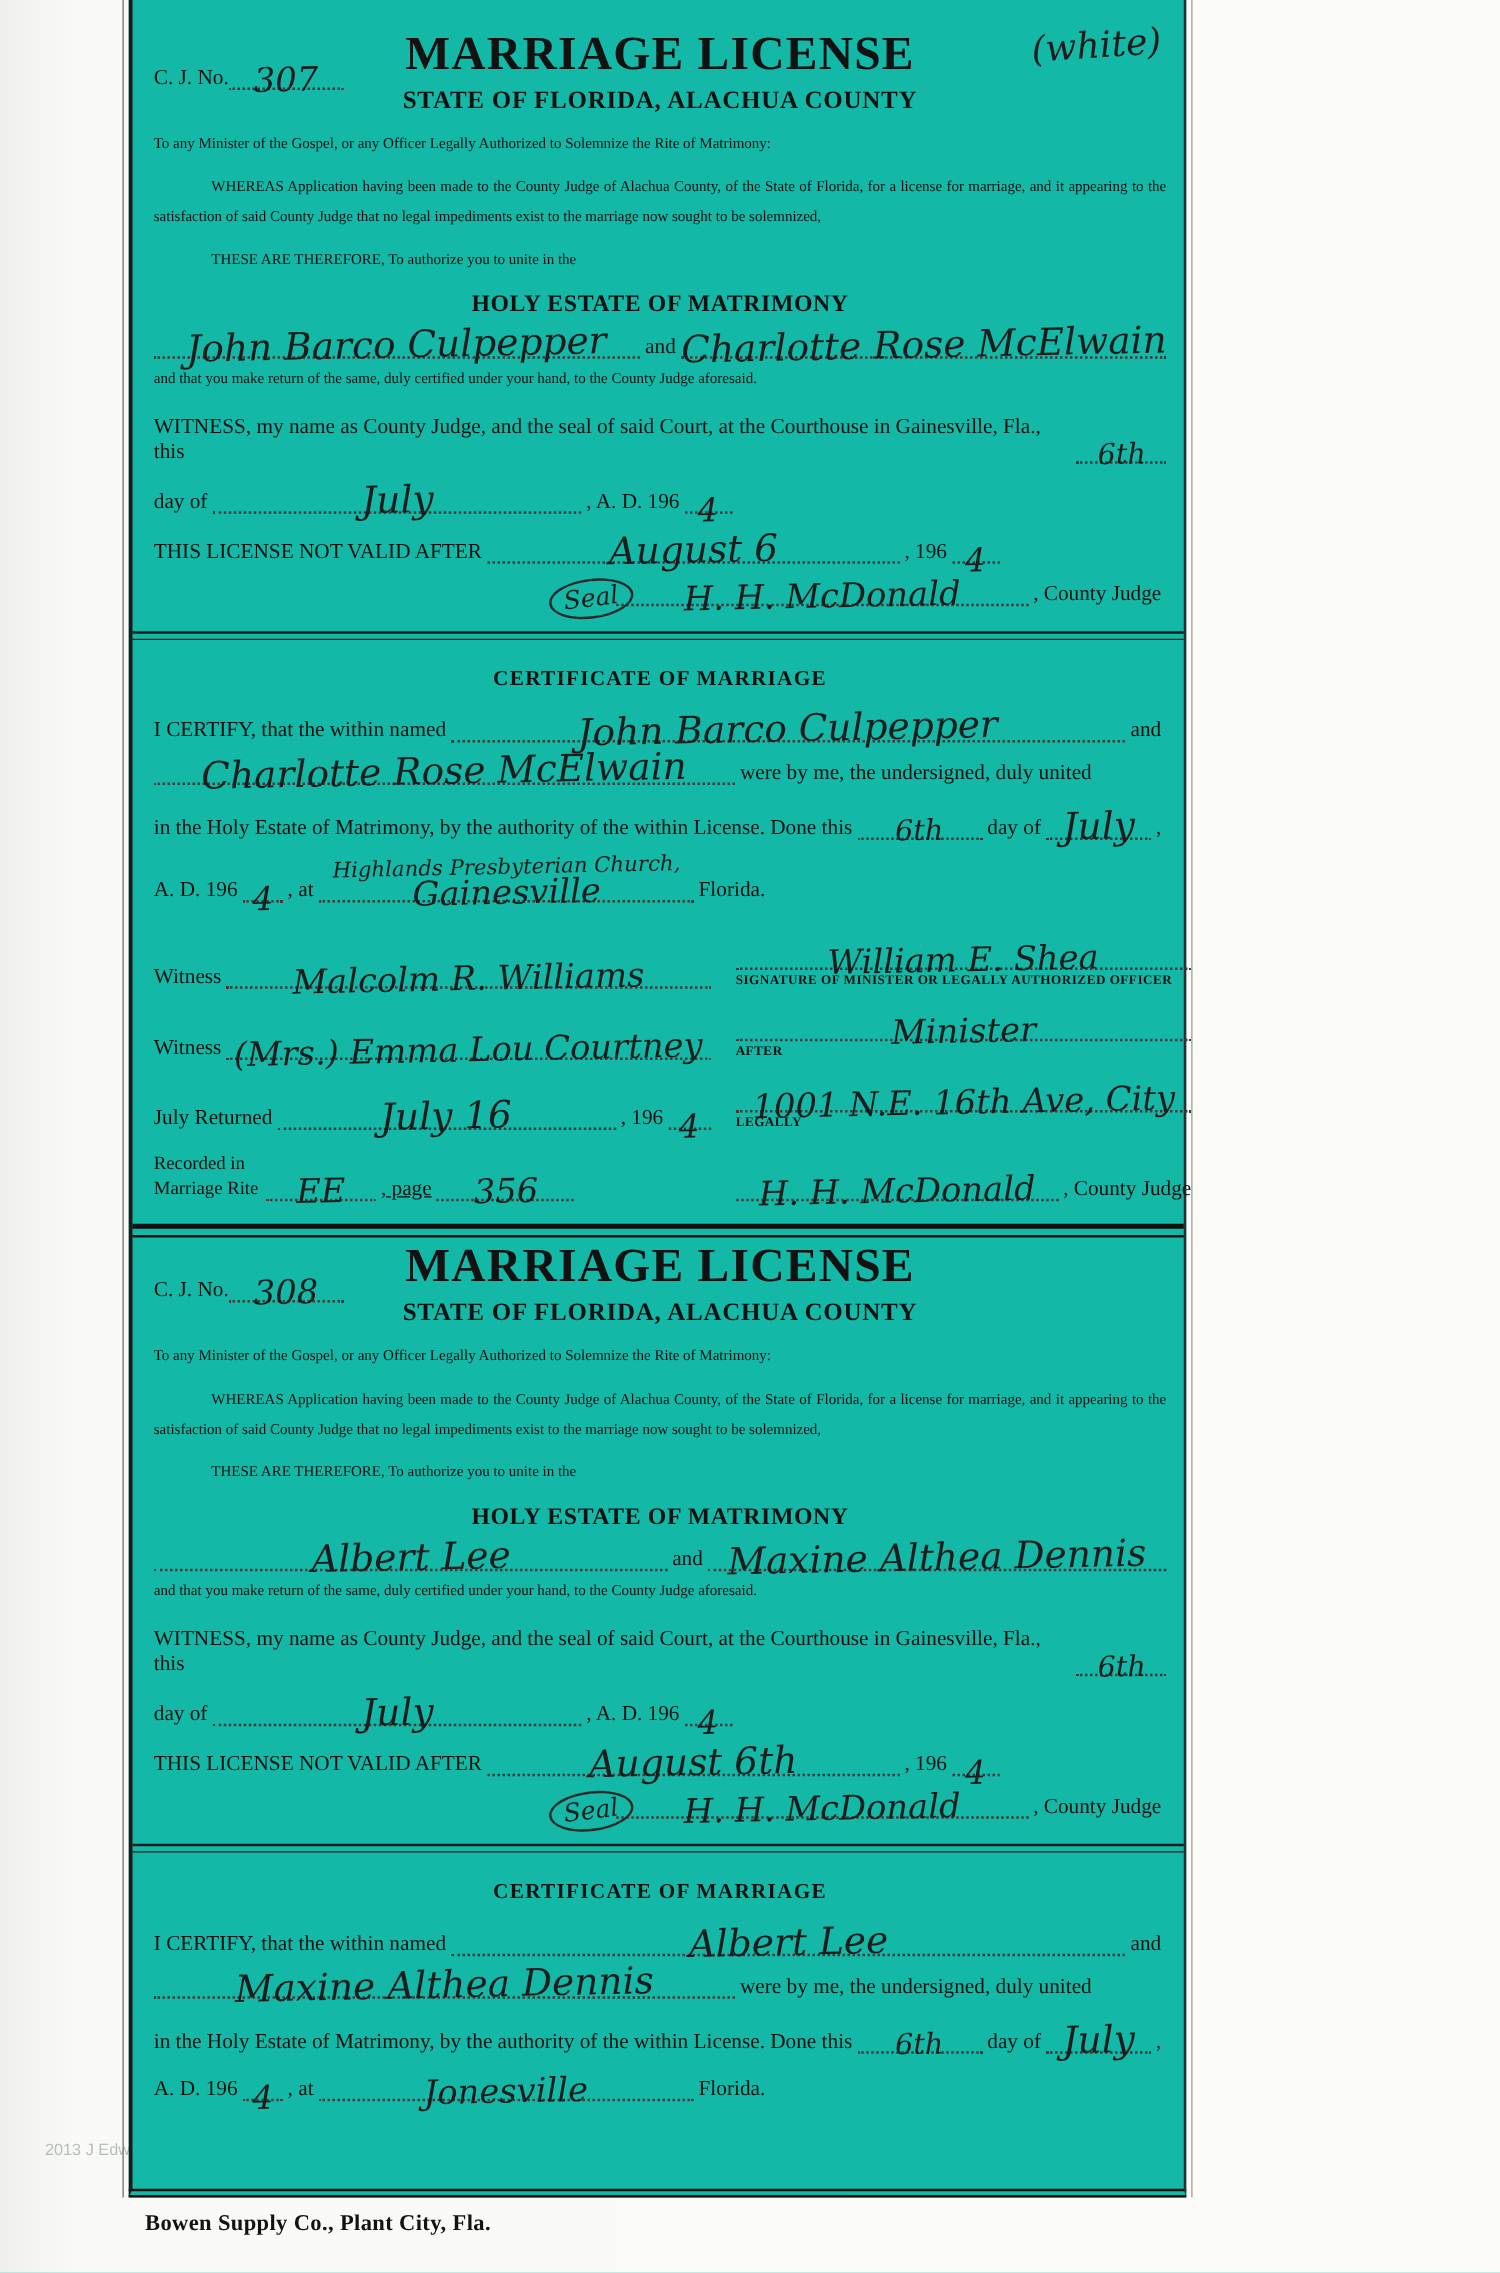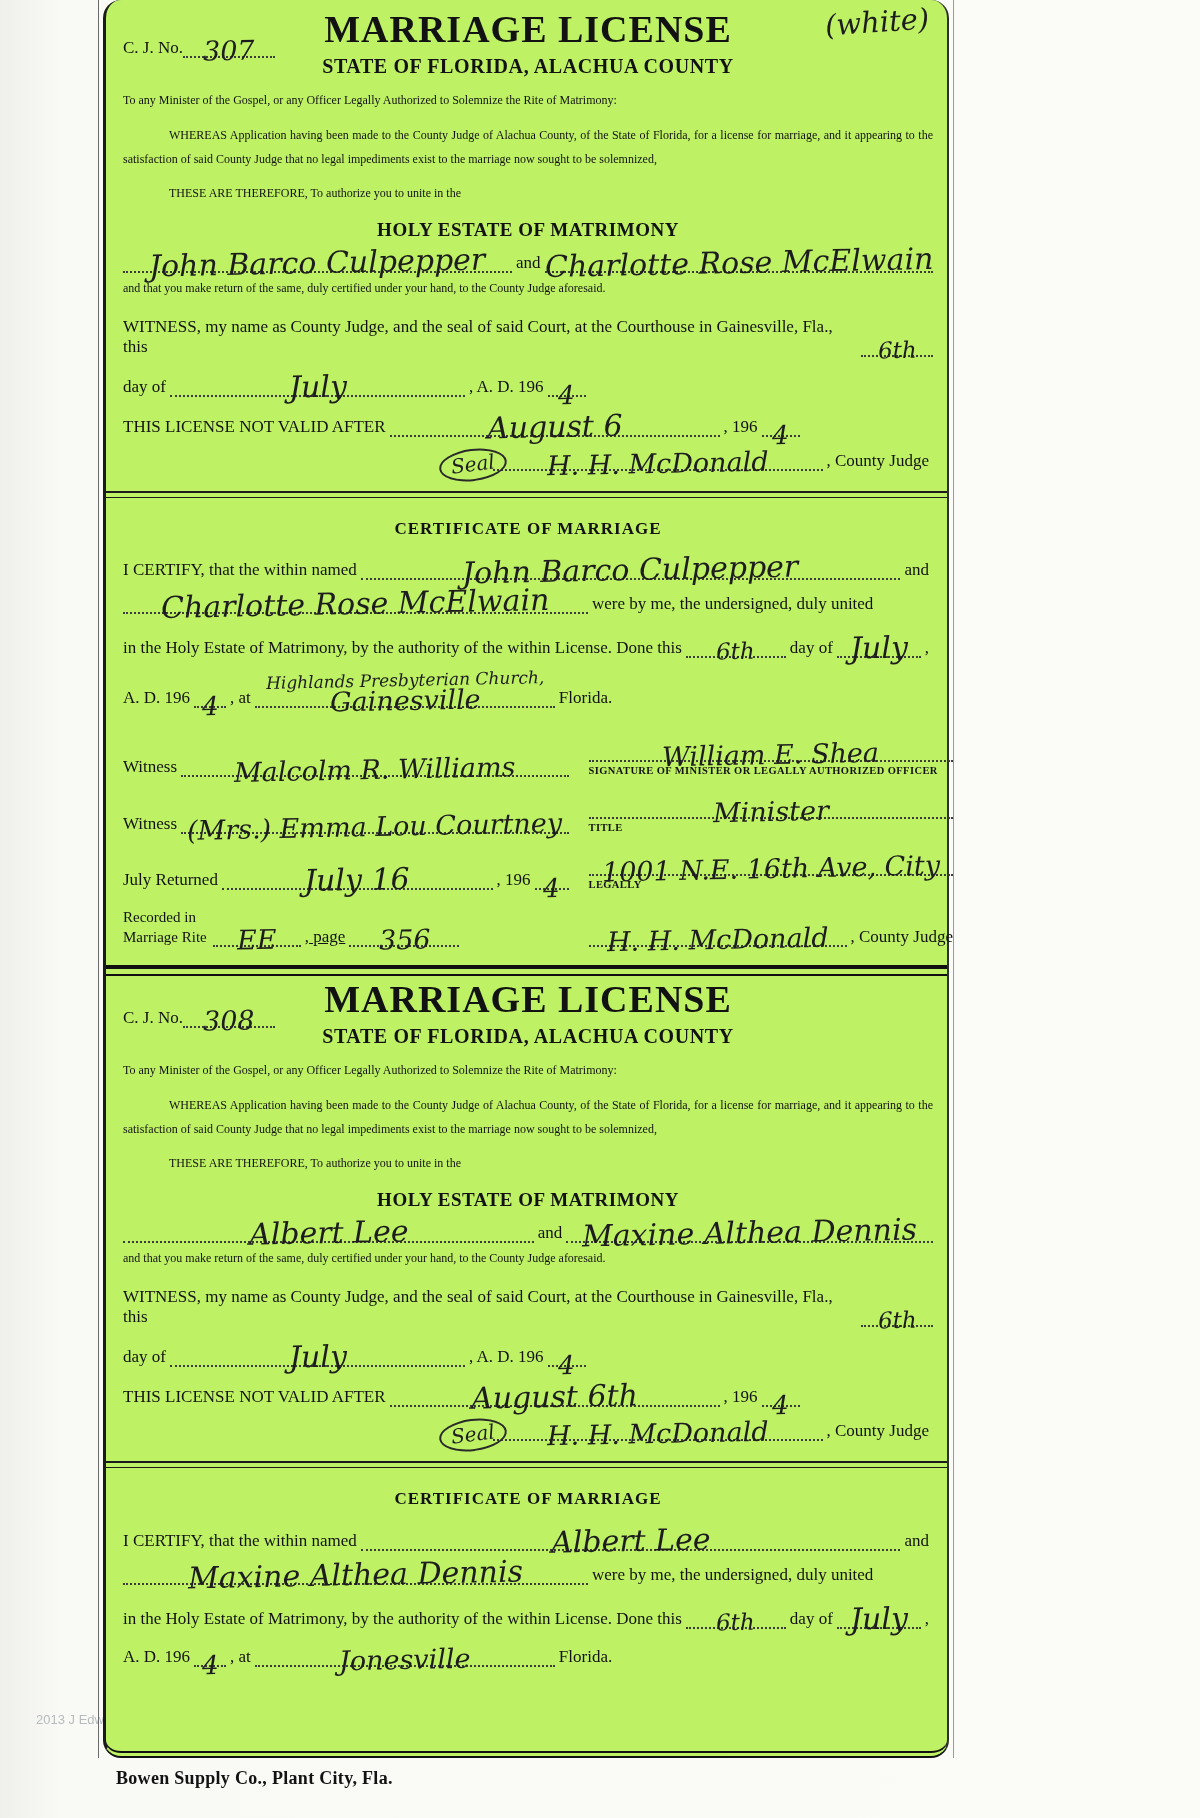--- a/index.html
+++ b/index.html
@@ -6,27 +6,26 @@
   body {
     width:1200px; height:1818px;
     background:linear-gradient(90deg,#efefec 0px,#f9f9f6 60px,#fbfbf8 100%);
     font-family:"Liberation Serif", serif;
     color:#121212;
     position:relative; overflow:hidden;
   }
   .doc {
     position:absolute; left:103px; top:0;
     width:846px; height:1758px;
-    background:#bef264;
+    background:#14b8a6;
     border-left:3px solid #1b1b1b;
     border-right:2px solid #2e2e2e;
     border-bottom:7px double #111;
     box-sizing:border-box;
-    padding:6px 14px 0 17px;
-    border-radius:18px;
+    padding:20px 14px 0 17px;
   }
   .doc::before {
     content:""; position:absolute; left:-8px; top:0; bottom:-7px; width:1px; background:#6b6b6b;
   }
   .doc::after {
     content:""; position:absolute; right:-7px; top:0; bottom:-7px; width:1px; background:#9a9a97;
   }
   
   .p { margin:13px 0 0; line-height:1.5; font-size:12px; }
   .indent { text-indent:46px; }
@@ -230,21 +229,21 @@
       <div class="cell-l">
         <span class="lbl">Witness</span>
         <span class="bl" style="flex:1;">
             <span class="hw hw-lg">(Mrs.) Emma Lou Courtney</span>
           </span>
       </div>
       <div class="cell-r">
         <span class="bl">
             <span class="hw hw-lg">Minister</span>
           </span>
-        <span class="caption">TITLE</span>
+        <span class="caption">AFTER</span>
       </div>
 
       <div class="cell-l">
         <span class="lbl">July Returned</span>
         <span class="bl" style="flex:1;">
             <span class="hw hw-xl">July 16</span>
           </span>
         <span class="lbl" style="padding-left:4px;">, 196</span>
         <span class="bl" style="width:34px;">
             <span class="hw hw-digit">4</span>

